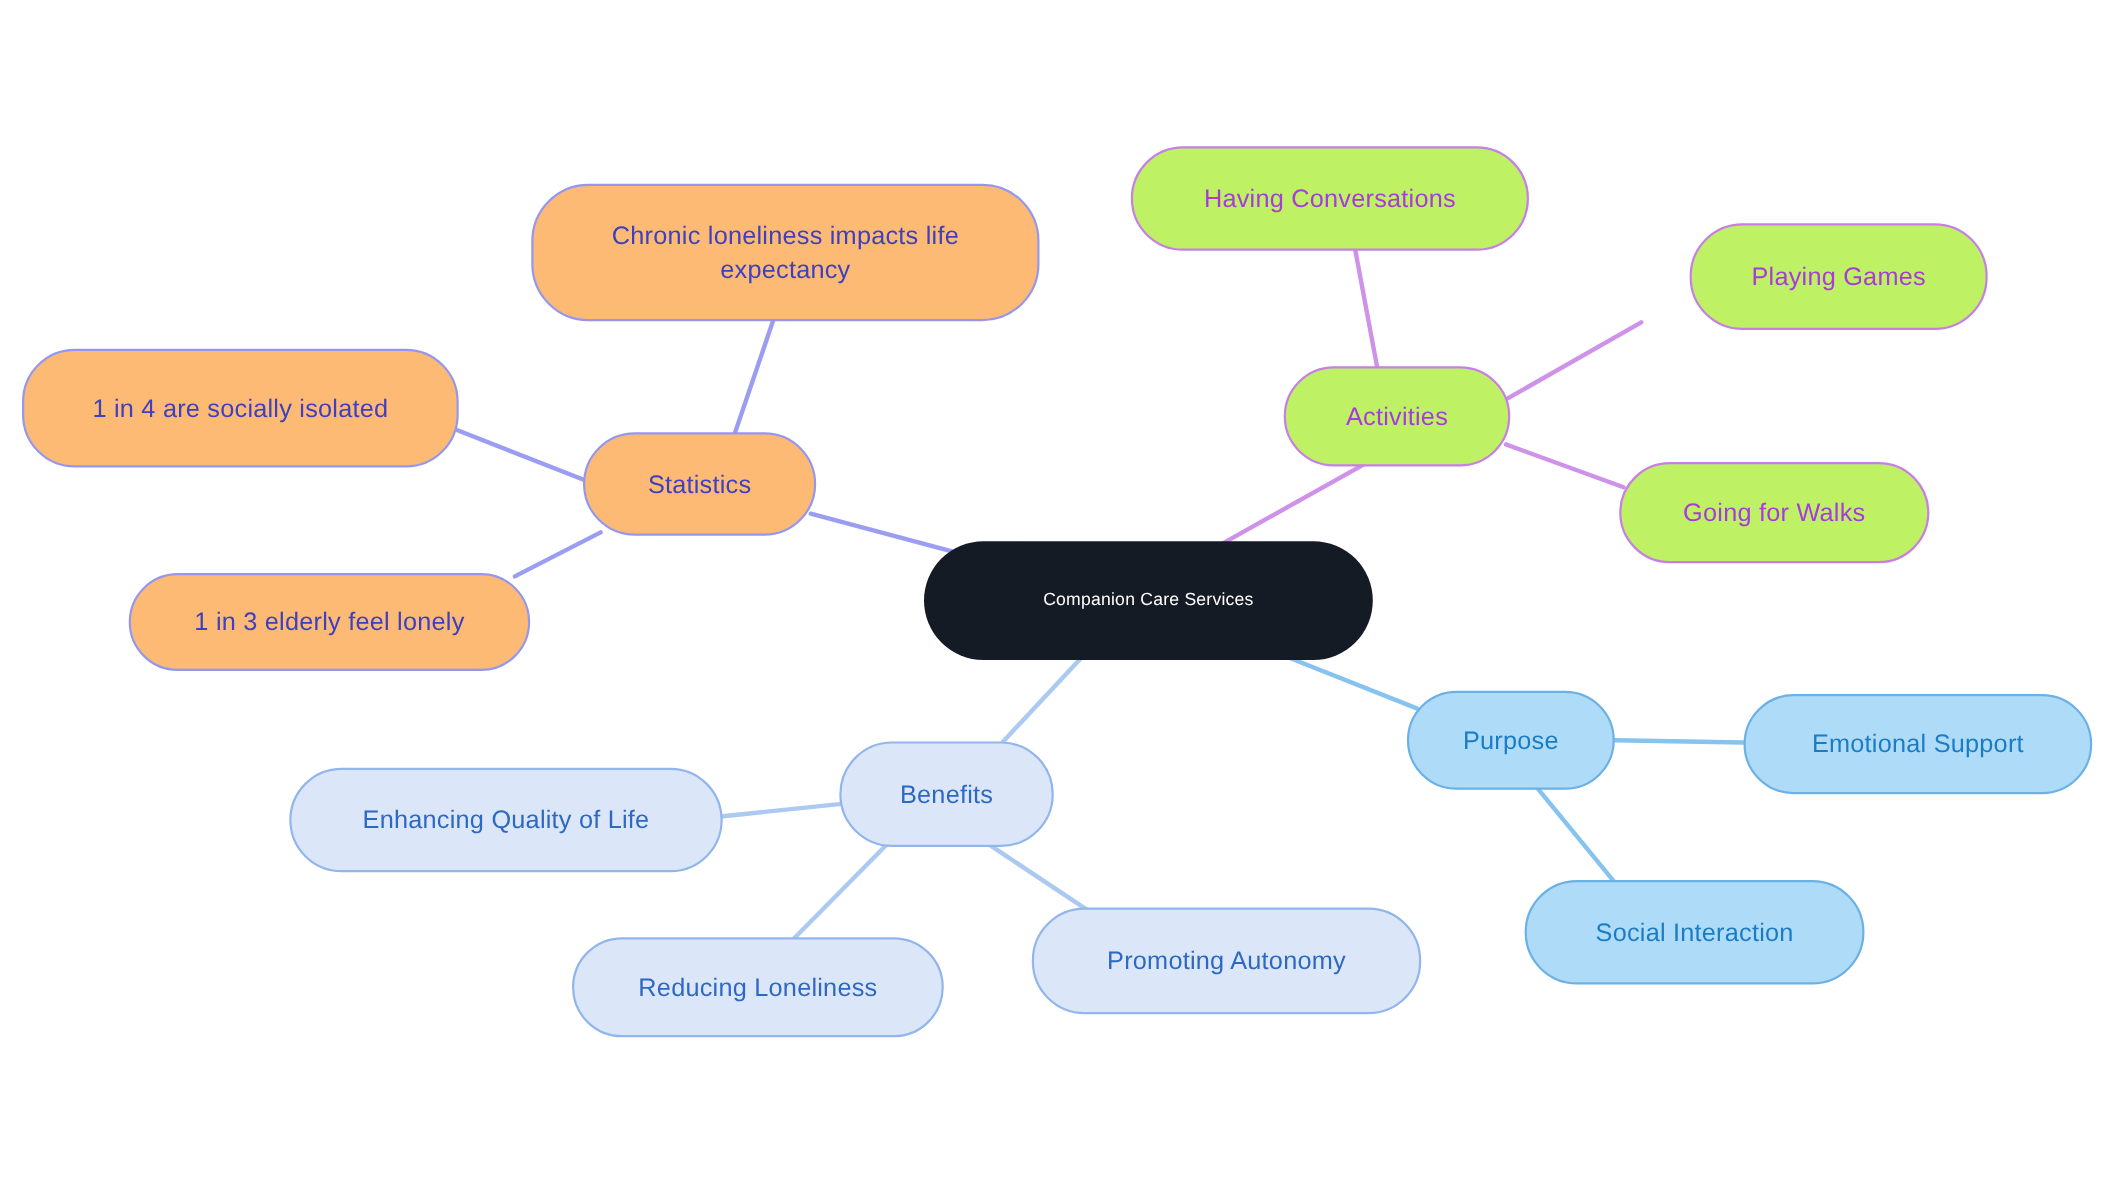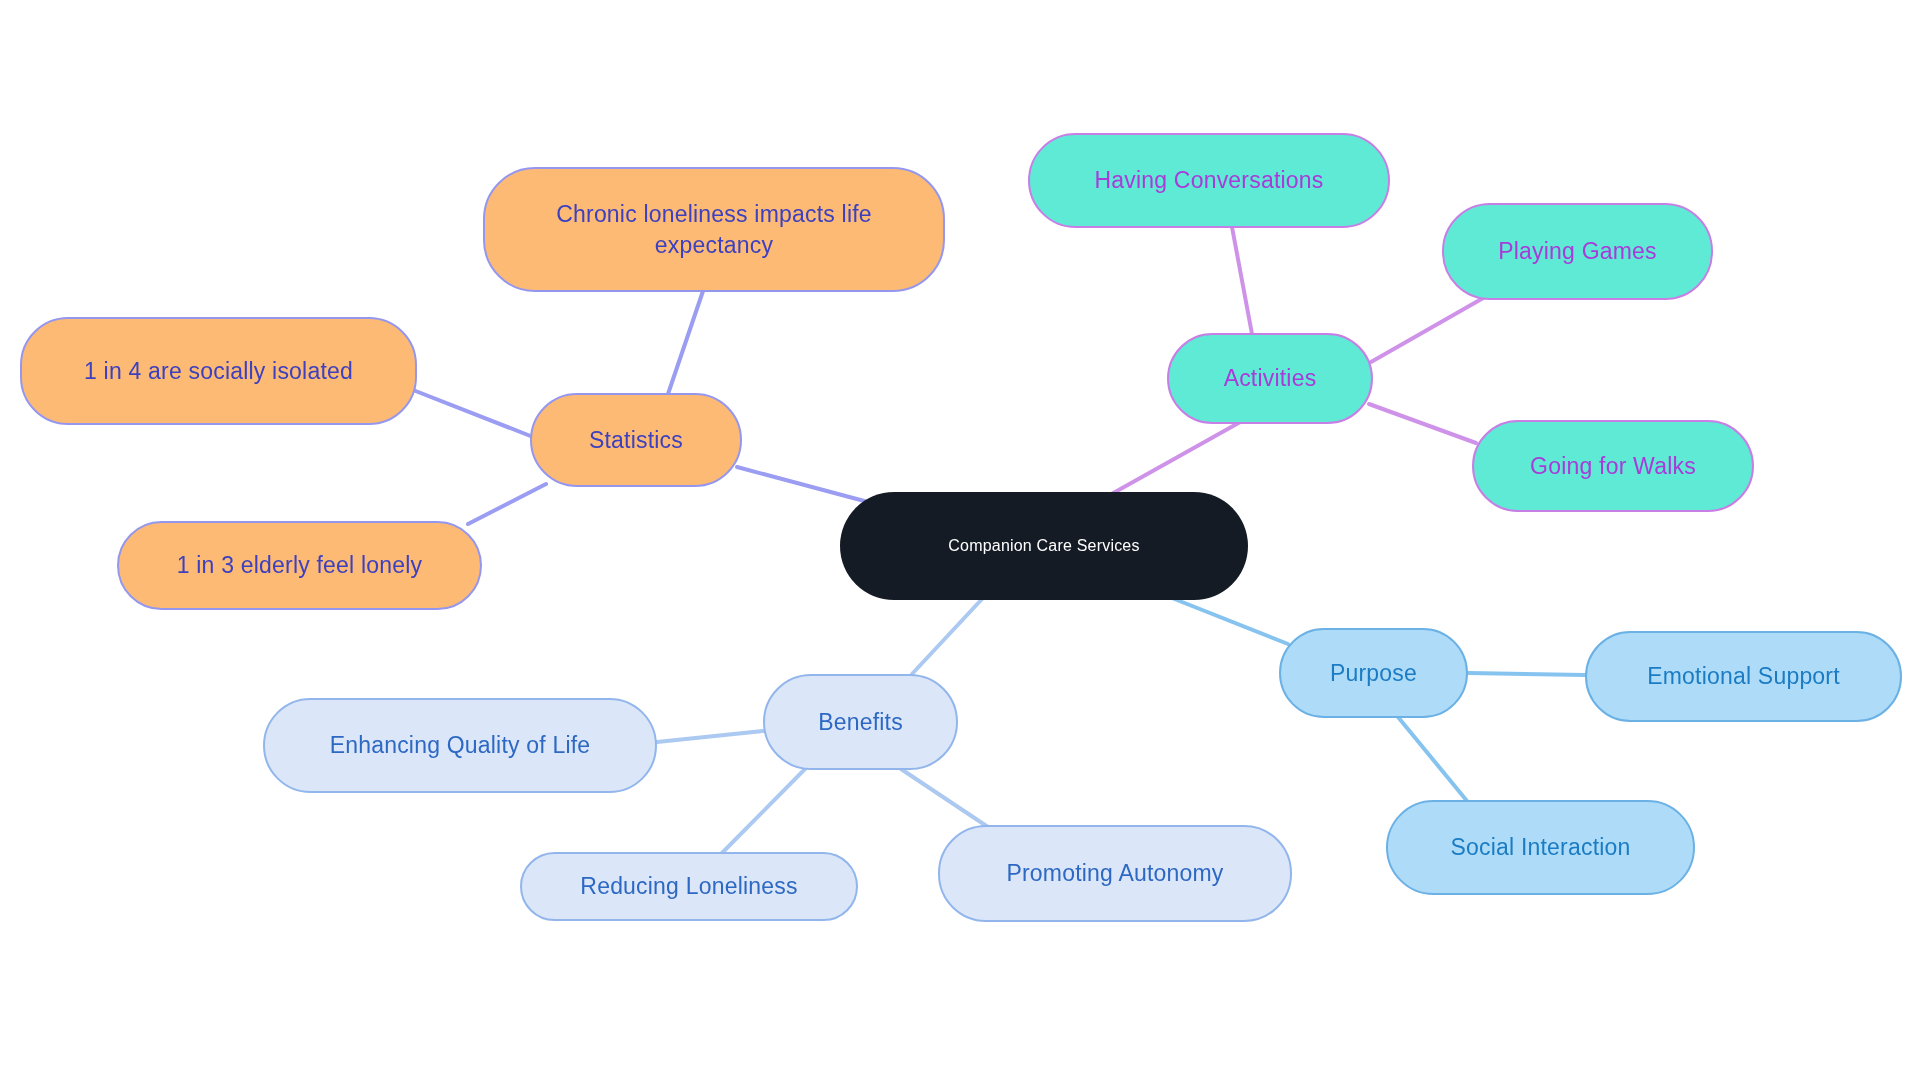--- a/index.html
+++ b/index.html
@@ -41,21 +41,21 @@
     color: #ffffff;
     border-radius: 54px;
     font-size: 16px;
   }
   .branch-statistics {
     background: #fdba74;
     border: 2px solid #9597ef;
     color: #3d40bf;
   }
   .branch-activities {
-    background: #5eead4;
+    background: #bef264;
     border: 2px solid #c87fe5;
     color: #a83bd9;
   }
   .branch-purpose {
     background: #aedcf8;
     border: 2px solid #6bb1e5;
     color: #1b7cc4;
   }
   .branch-benefits {
     background: #dbe7f9;
@@ -107,21 +107,21 @@
   <div class="node branch-statistics" style="left:117px; top:521px; width:365px; height:89px;">
     <span>1 in 3 elderly feel lonely</span>
   </div>
 
   <div class="node branch-activities" style="left:1167px; top:333px; width:206px; height:91px;">
     <span>Activities</span>
   </div>
   <div class="node branch-activities" style="left:1028px; top:133px; width:362px; height:95px;">
     <span>Having Conversations</span>
   </div>
-  <div class="node branch-activities" style="left:1442px; top:203px; width:271px; height:97px;align-items:center;">
+  <div class="node branch-activities" style="left:1536px; top:203px; width:271px; height:97px;align-items:center;">
     <span>Playing Games</span>
   </div>
   <div class="node branch-activities" style="left:1472px; top:420px; width:282px; height:92px;">
     <span>Going for Walks</span>
   </div>
 
   <div class="node branch-purpose" style="left:1279px; top:628px; width:189px; height:90px;">
     <span>Purpose</span>
   </div>
   <div class="node branch-purpose" style="left:1386px; top:800px; width:309px; height:95px;">
@@ -130,20 +130,20 @@
   <div class="node branch-purpose" style="left:1585px; top:631px; width:317px; height:91px;">
     <span>Emotional Support</span>
   </div>
 
   <div class="node branch-benefits" style="left:763px; top:674px; width:195px; height:96px;">
     <span>Benefits</span>
   </div>
   <div class="node branch-benefits" style="left:263px; top:698px; width:394px; height:95px;">
     <span>Enhancing Quality of Life</span>
   </div>
-  <div class="node branch-benefits" style="left:520px; top:852px; width:338px; height:69px;">
+  <div class="node branch-benefits" style="left:520px; top:852px; width:338px; height:91px;">
     <span>Reducing Loneliness</span>
   </div>
   <div class="node branch-benefits" style="left:938px; top:825px; width:354px; height:97px;">
     <span>Promoting Autonomy</span>
   </div>
 
 </div>
 
 </body></html>

